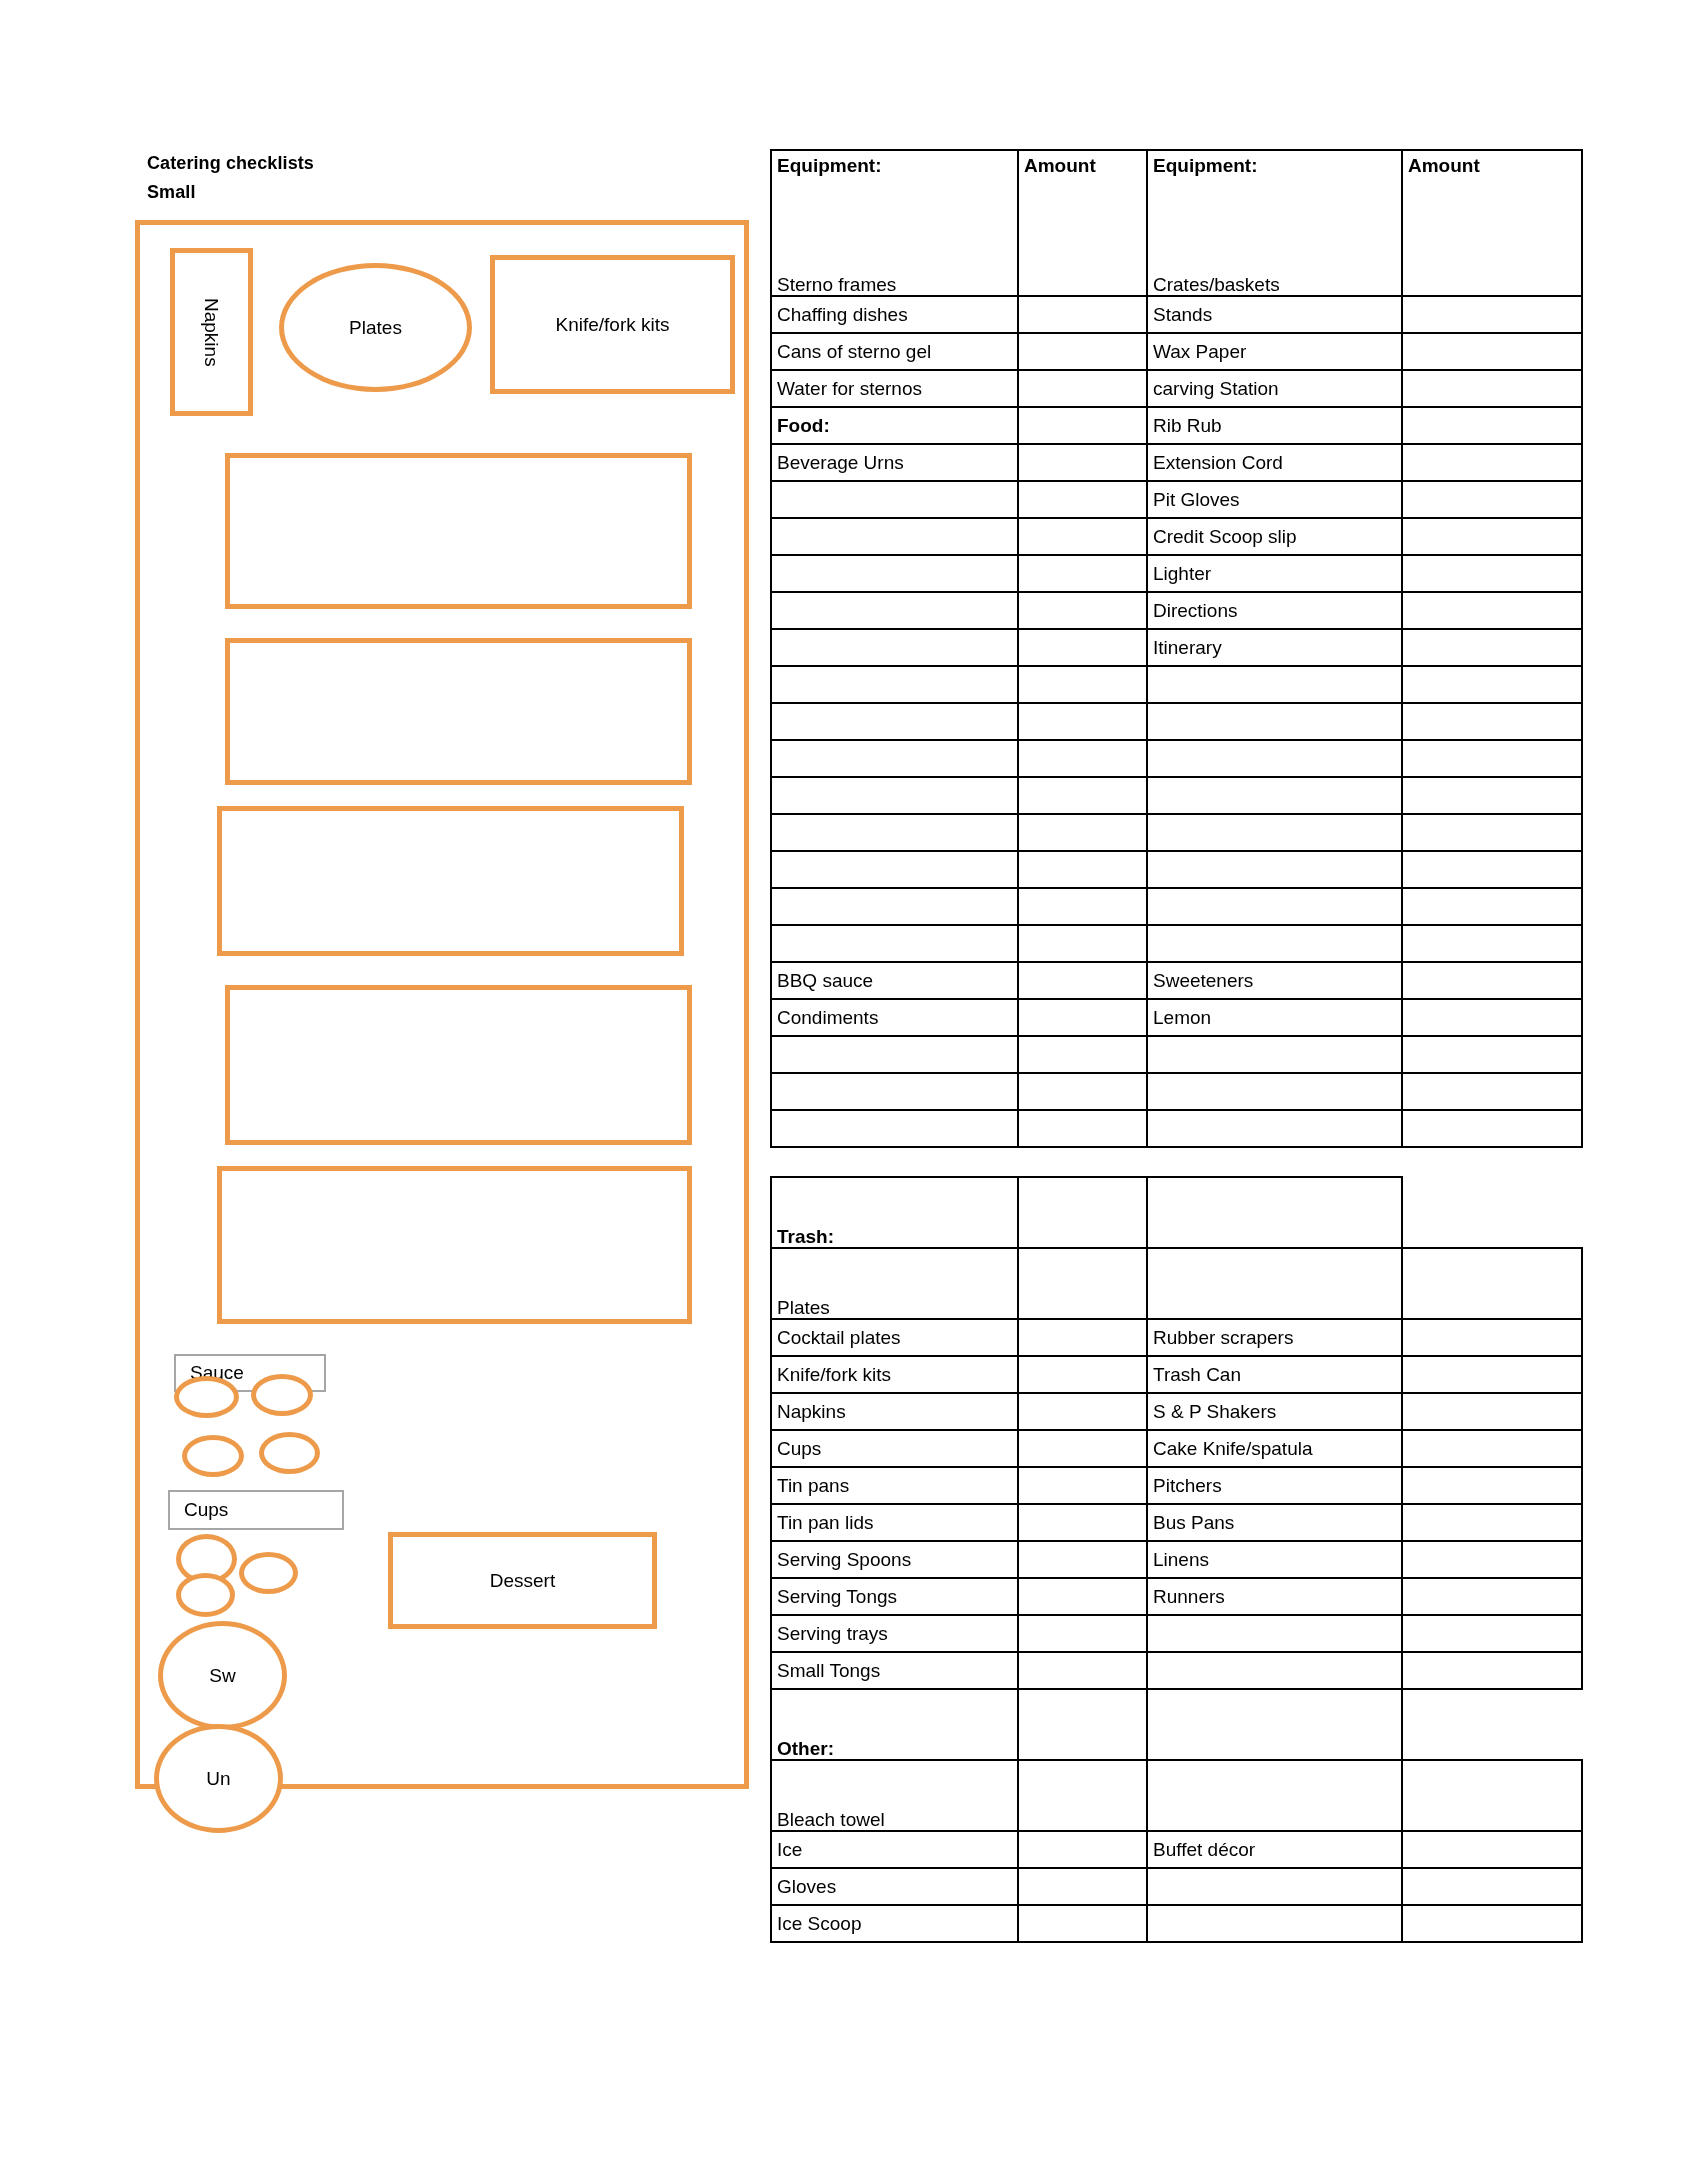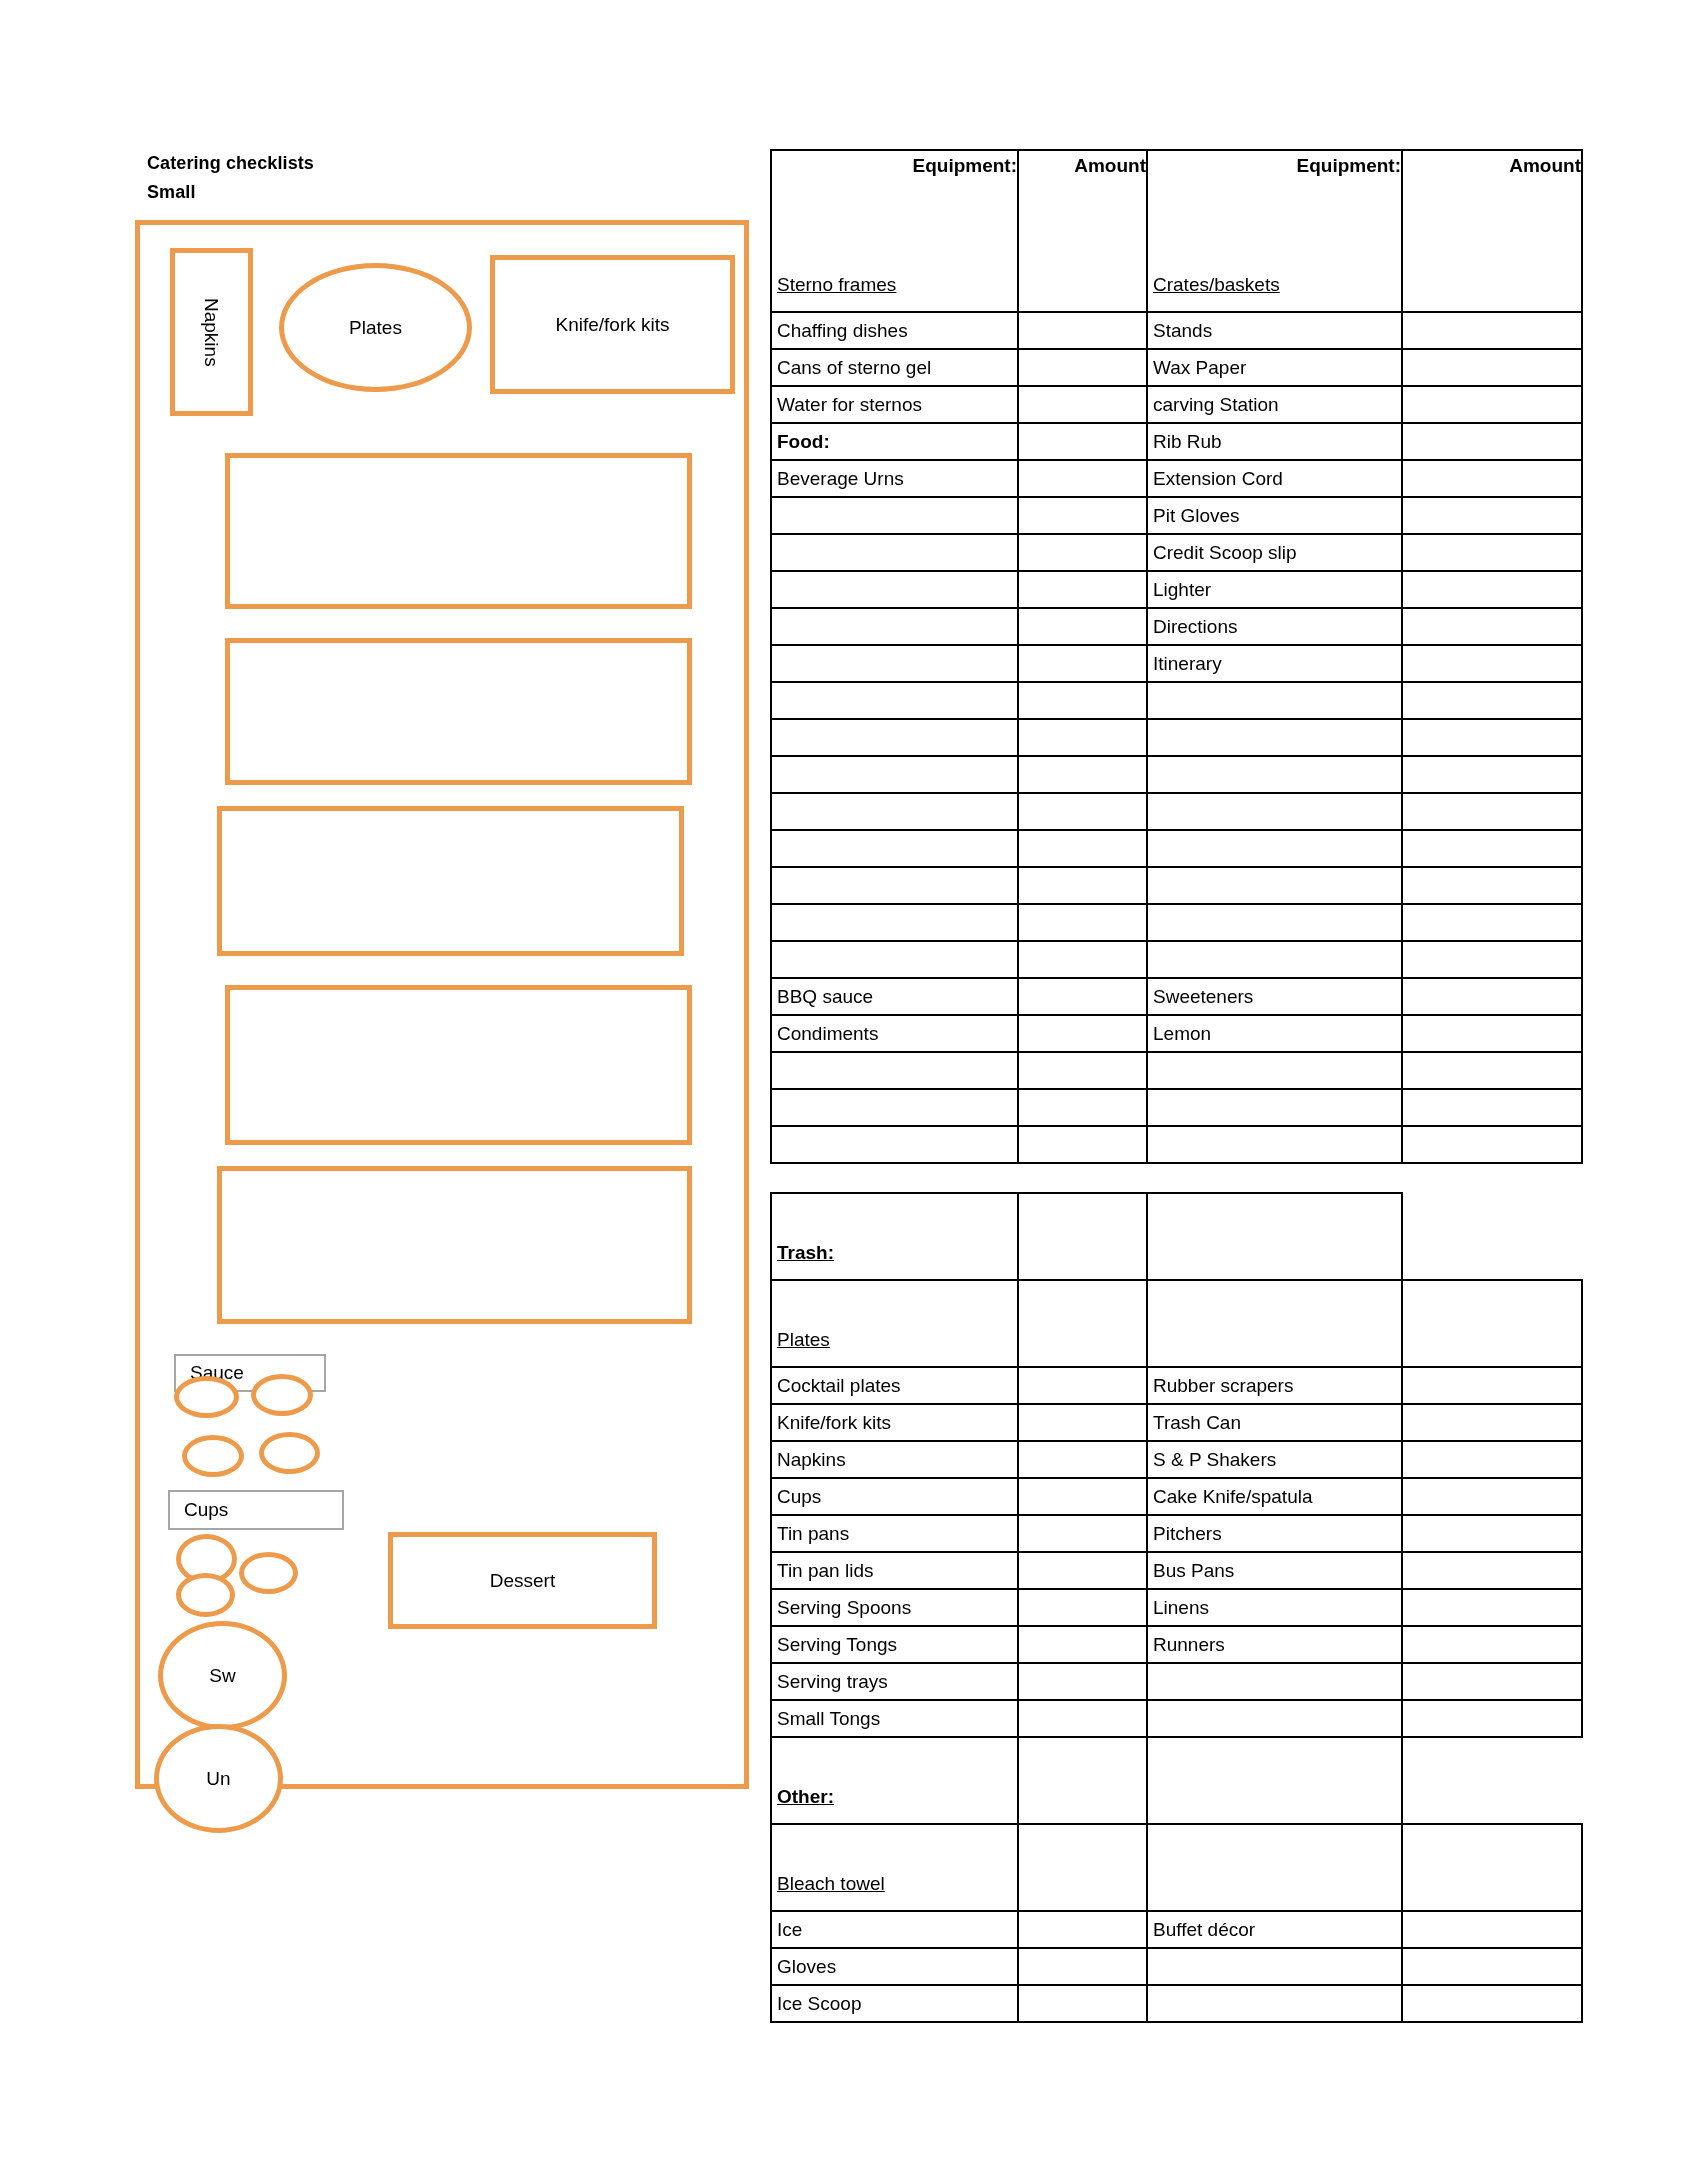--- a/index.html
+++ b/index.html
@@ -103,24 +103,24 @@
     line-height: 21px;
     overflow: hidden;
     white-space: nowrap;
   }
   #checklist-table td.c0 { width: 240px; }
   #checklist-table td.c1 { width: 122px; }
   #checklist-table td.c2 { width: 248px; }
   #checklist-table td.c3 { width: 173px; }
   #checklist-table tr.hdr td { font-weight: bold; height: 71px; vertical-align: top; padding-top: 4px; }
   #checklist-table td.bold { font-weight: bold; }
-  #checklist-table td.tall { height: 69px; vertical-align: bottom; padding-bottom: 16px; text-decoration: underline; }
+  #checklist-table td.tall { height: 69px; vertical-align: bottom; padding-bottom: 0; }
   #checklist-table td.noborder { border: none; }
   #checklist-table td.nb-top { border-top: none; }
-  #checklist-table td.nb-bottom { border-bottom: none; text-align: right; }
+  #checklist-table td.nb-bottom { border-bottom: none; }
   #checklist-table tr.spacer td { border-left: none; border-right: none; border-top: none; border-bottom: none; height: 28px;}
 </style>
 </head>
 <body>
 
 <div id="title-block">
   <div class="title-line">Catering checklists</div>
   <div class="title-line">Small</div>
 </div>
 

